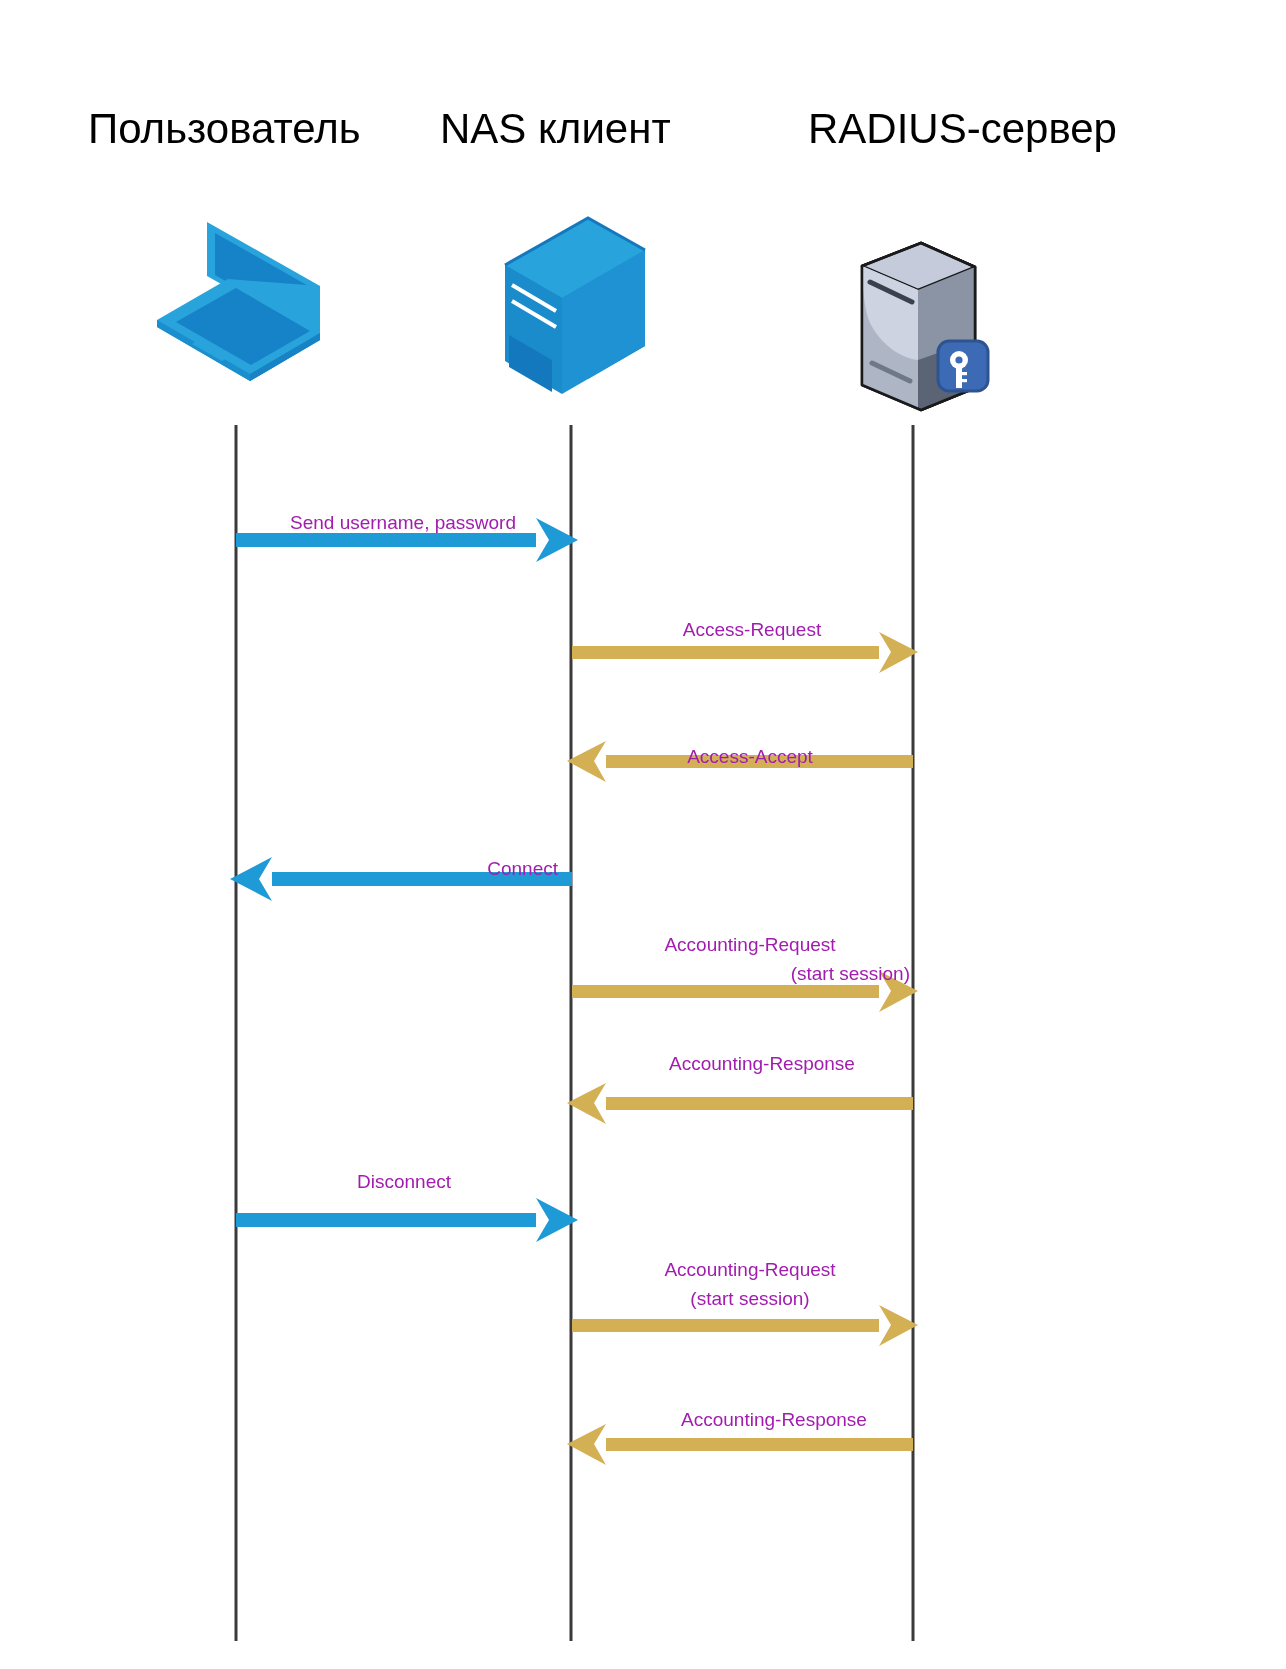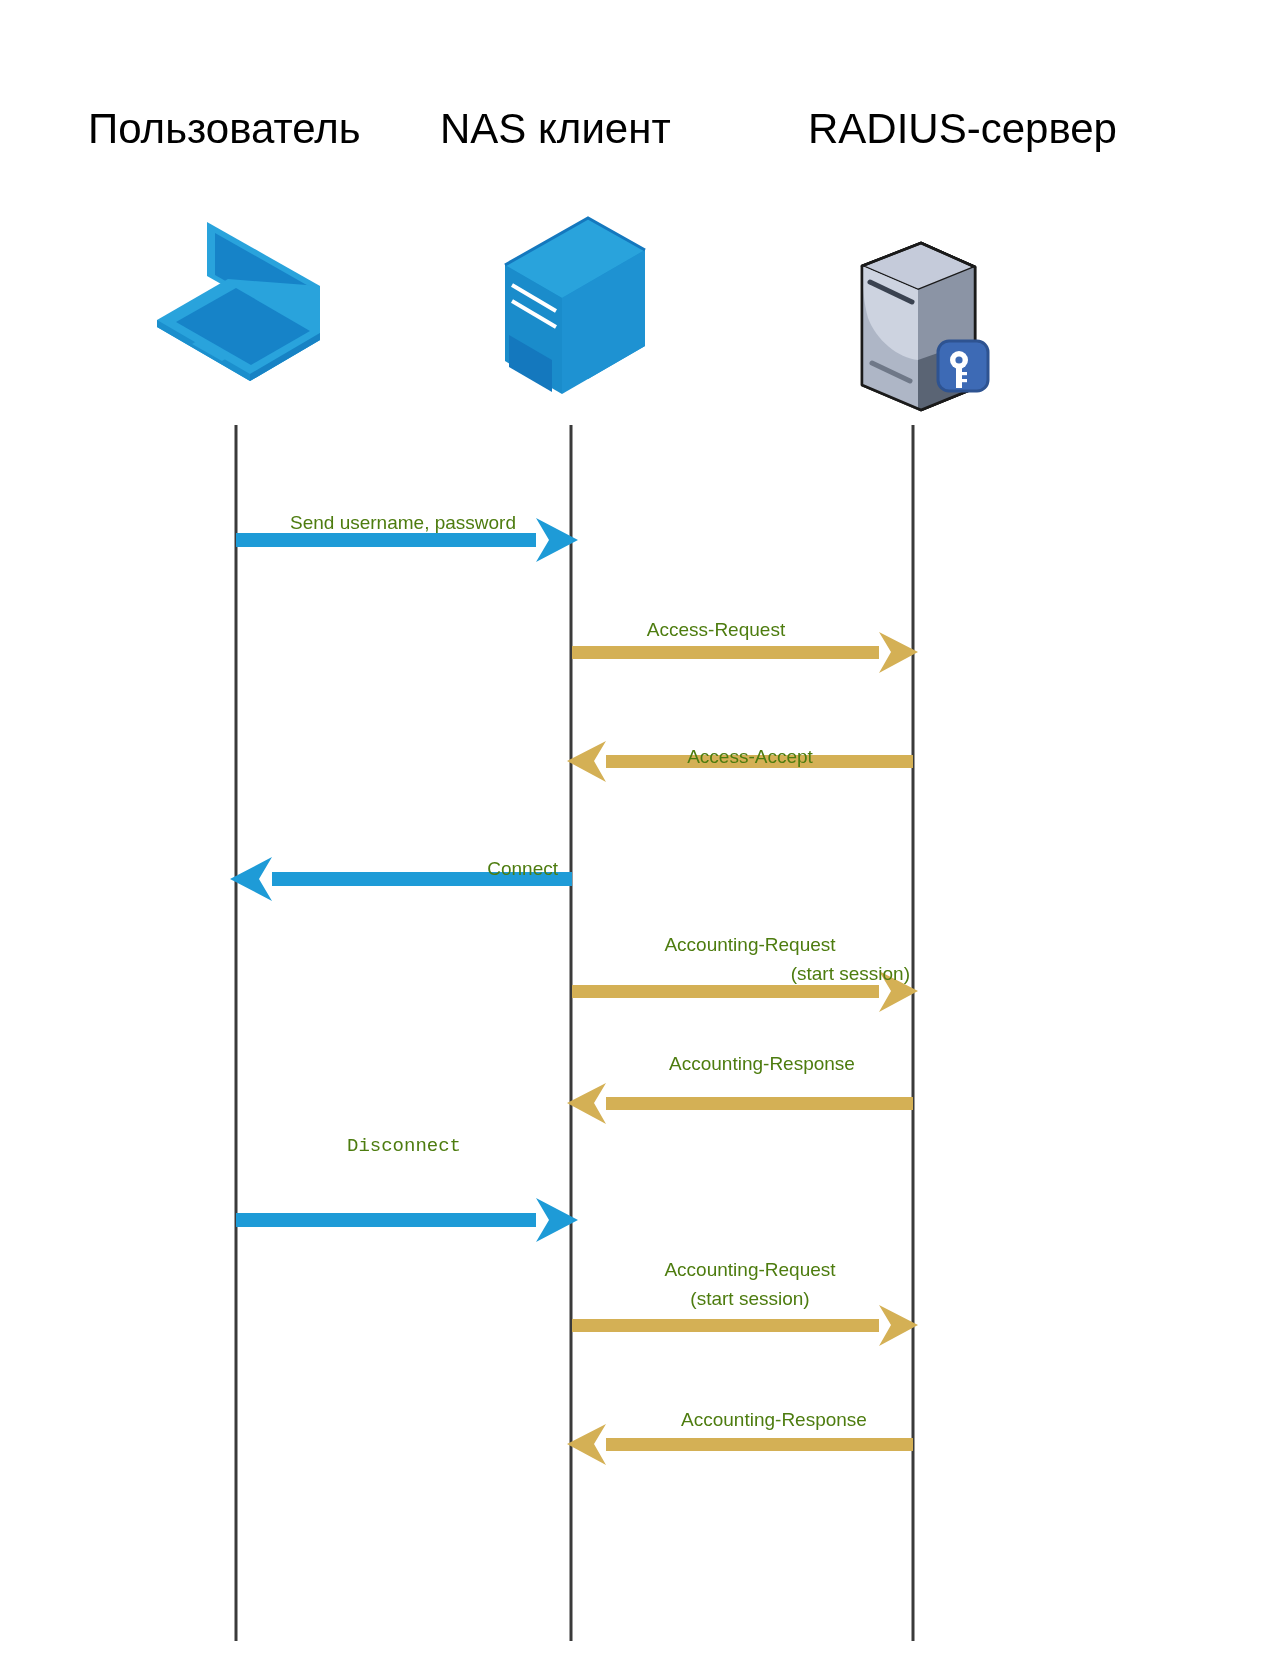--- a/index.html
+++ b/index.html
@@ -7,21 +7,21 @@
        font-family:"Liberation Sans","DejaVu Sans",sans-serif;color:#000;}
   .canvas{position:absolute;inset:0;}
   svg.layer{position:absolute;left:0;top:0;width:1286px;height:1669px;overflow:visible;}
 
   .actor-title{position:absolute;font-size:42px;line-height:42px;color:#000;
                white-space:nowrap;font-weight:400;letter-spacing:0px;}
   .t-user{left:88px;top:108px;}
   .t-nas{left:440px;top:108px;}
   .t-rad{left:808px;top:108px;}
 
-  .msg-label{position:absolute;font-size:19px;line-height:25px;color:#4d7c0f;
+  .msg-label{position:absolute;font-size:19px;line-height:25px;color:#a21caf;
              white-space:nowrap;font-weight:400;}
   .lbl-r{text-align:right;}
   .lbl-c{text-align:center;}
 </style>
 </head>
 <body>
 
 <div class="canvas">
 
   <div class="actor-title t-user">Пользователь</div>
@@ -120,31 +120,31 @@
     </g>
 
     <g>
       <rect x="606" y="1438" width="307" height="13" fill="#D4B055"></rect>
       <path d="M606,1424 L567,1444 L606,1465 L594,1444 Z" fill="#D4B055"></path>
     </g>
   </svg>
 
   <div class="msg-label lbl-r" style="left:236px;top:510px;width:280px;">Send username, password</div>
 
-  <div class="msg-label lbl-c" style="left:556px;top:617px;width:320px;">Access-Request</div>
+  <div class="msg-label lbl-c" style="left:592px;top:617px;width:320px;">Access-Request</div>
 
   <div class="msg-label lbl-c" style="left:590px;top:744px;width:320px;">Access-Accept</div>
 
   <div class="msg-label lbl-r" style="left:236px;top:836px;width:322px;margin-top:20px;">Connect</div>
 
   <div class="msg-label lbl-c" style="left:590px;top:932px;width:320px;">Accounting-Request</div>
   <div class="msg-label lbl-c" style="left:590px;top:961px;width:320px;text-align:right;">(start session)</div>
 
   <div class="msg-label lbl-c" style="left:602px;top:1051px;width:320px;">Accounting-Response</div>
 
-  <div class="msg-label lbl-c" style="left:244px;top:1134px;width:320px;font-family:Liberation Mono, monospace;">Disconnect</div>
+  <div class="msg-label lbl-c" style="left:244px;top:1169px;width:320px;">Disconnect</div>
 
   <div class="msg-label lbl-c" style="left:590px;top:1257px;width:320px;">Accounting-Request</div>
   <div class="msg-label lbl-c" style="left:590px;top:1286px;width:320px;">(start session)</div>
 
   <div class="msg-label lbl-c" style="left:614px;top:1407px;width:320px;">Accounting-Response</div>
 
 </div>
 
 </body></html>

